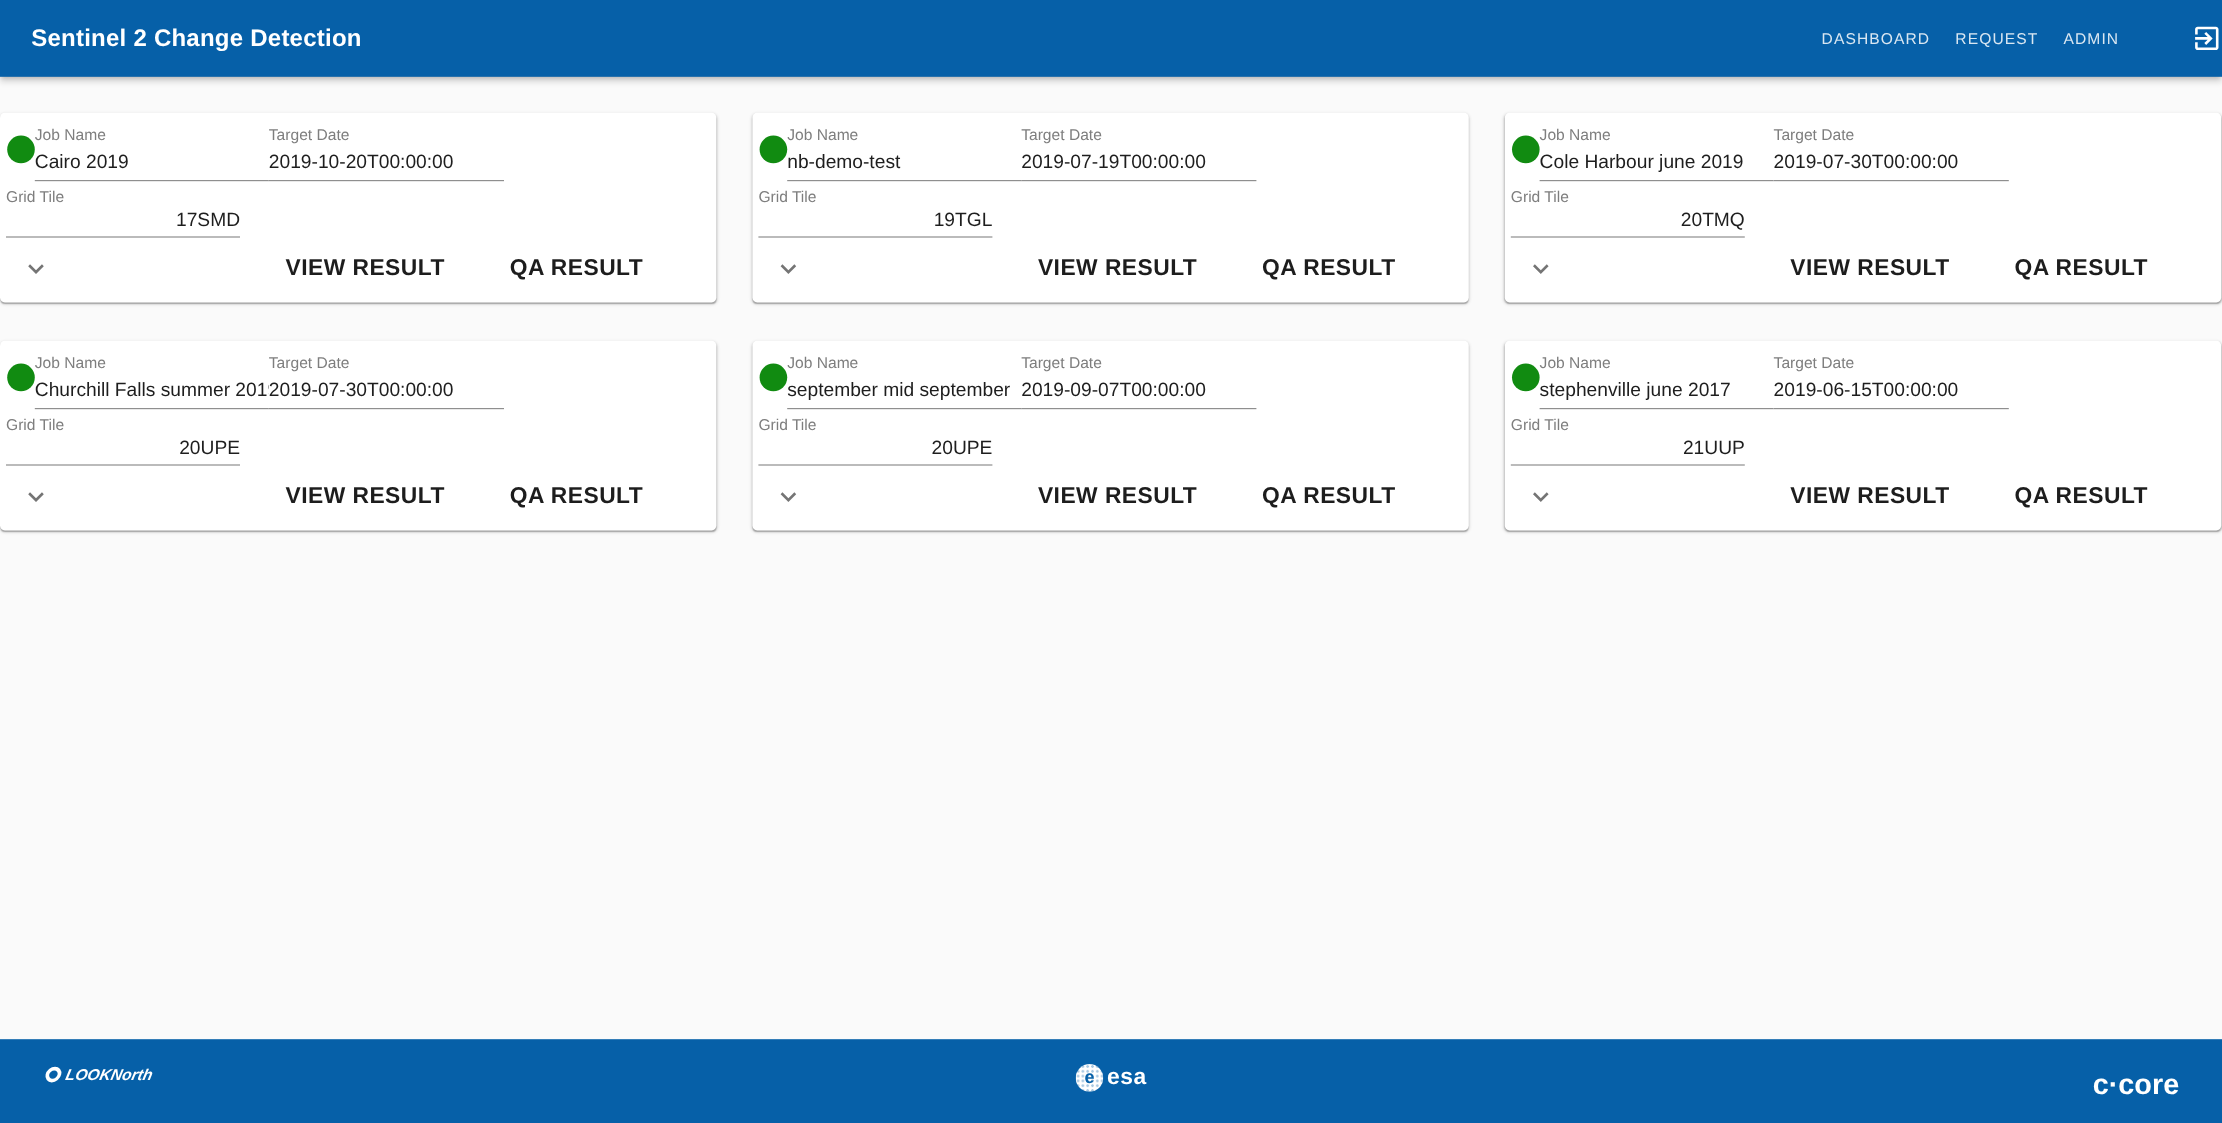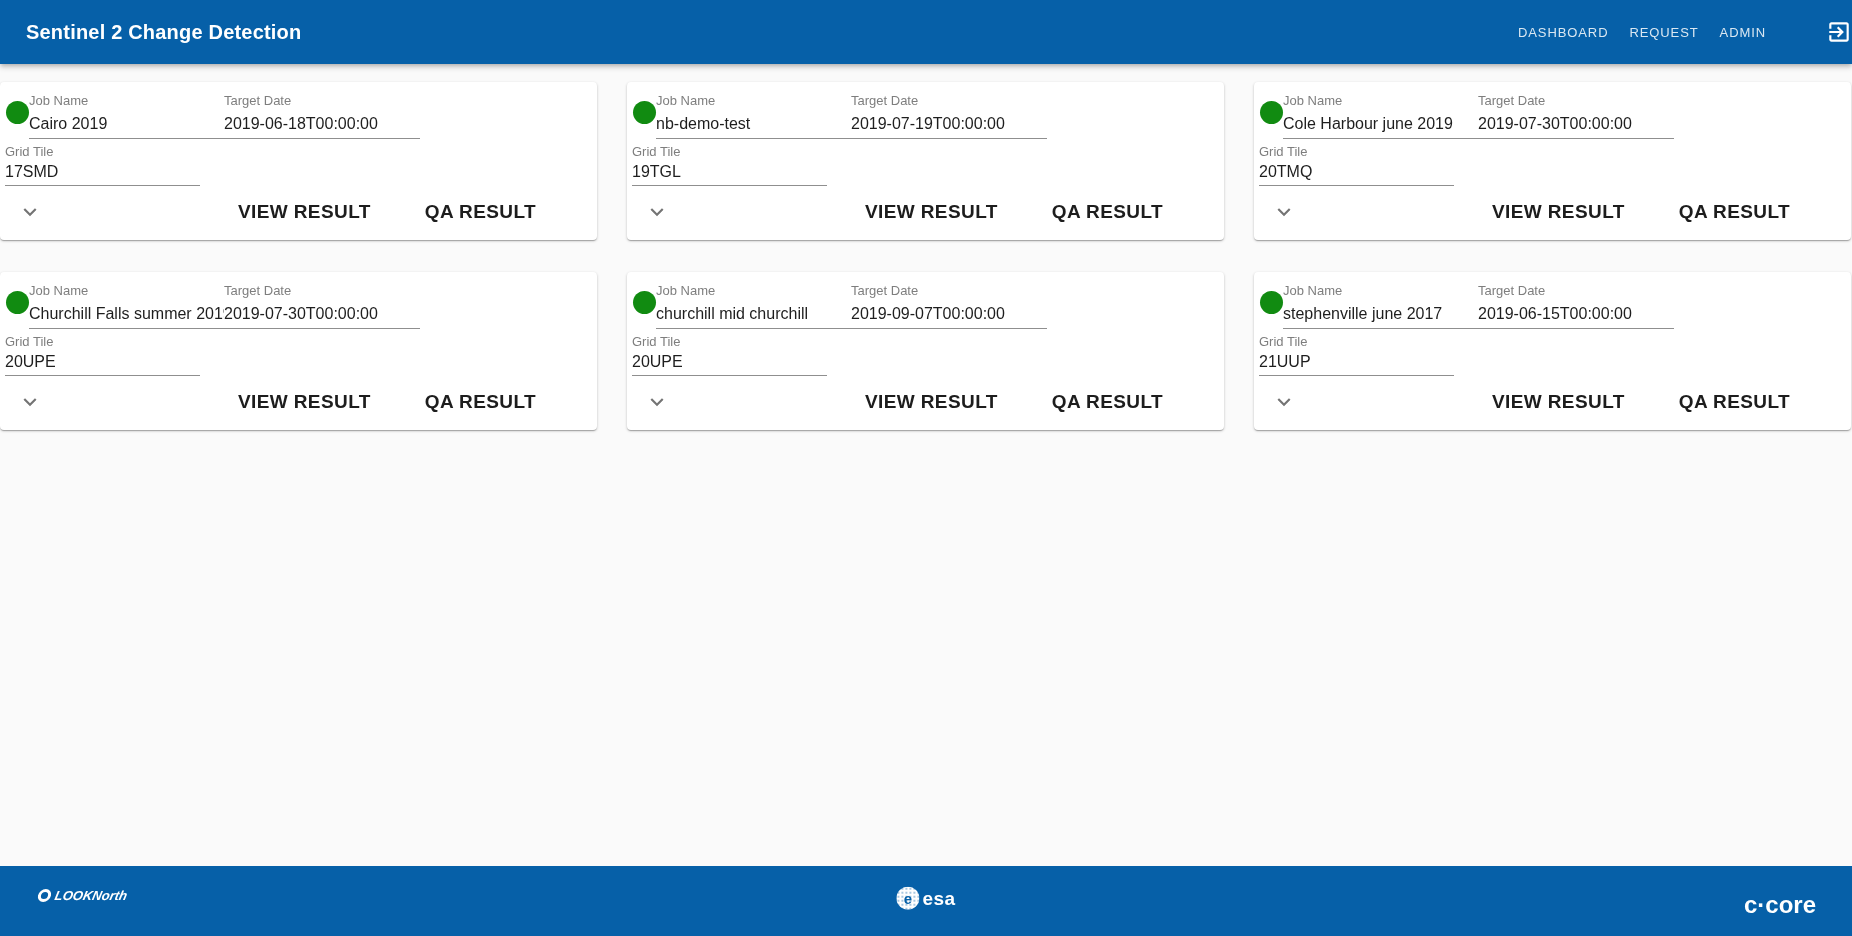--- a/index.html
+++ b/index.html
@@ -30,21 +30,21 @@
     color:rgba(255,255,255,.85);margin-left:17px;cursor:pointer;
     background:none;border:none;font-family:inherit;padding:6px 2px;
   }
   .logout-btn{
     margin-left:58px;background:none;border:none;padding:0;cursor:pointer;
     display:flex;align-items:center;
   }
   .logout-btn svg{width:26px;height:26px;fill:#fff;}
   
   .main{
-    height:804px;padding-top:18px;background:#fafafa;overflow:hidden;
+    height:804px;padding-top:30px;background:#fafafa;overflow:hidden;
   }
   .jobs-grid{
     display:grid;grid-template-columns:repeat(3,597px);
     column-gap:30px;row-gap:32px;
   }
   .job-card{
     background:#fff;height:158px;border-radius:4px;padding:0 5px;
     box-shadow:0 1px 3px rgba(0,0,0,.2),0 1px 1px rgba(0,0,0,.14),0 2px 1px -1px rgba(0,0,0,.12);
     overflow:hidden;
   }
@@ -56,21 +56,21 @@
   .field{display:flex;flex-direction:column;flex:none;}
   .field-label{font-size:13px;line-height:14px;color:#7e7e7e;}
   .field-value{
     font-size:16px;line-height:20px;color:#1e1e1e;margin-top:6px;
     padding-bottom:4px;border-bottom:1px solid #8f8f8f;
     white-space:nowrap;overflow:hidden;
   }
   .field-jobname{width:195px;}
   .field-targetdate{width:196px;}
   .field-gridtile{width:195px;margin-top:6px;}
-  .field-gridtile .field-value{margin-top:3px;padding-bottom:3px;}
+  .field-gridtile .field-value{margin-top:3px;padding-bottom:3px;text-align:right;}
   .card-actions{
     display:flex;align-items:center;margin-top:4px;height:44px;padding-right:48px;
   }
   .expand-btn{
     background:none;border:none;padding:0;margin-left:12px;cursor:pointer;
     width:26px;height:26px;display:flex;align-items:center;justify-content:center;
   }
   .expand-btn svg{width:26px;height:26px;fill:#757575;}
   .actions-spacer{flex:1;}
   .text-btn{
@@ -129,21 +129,21 @@
   <div class="jobs-grid">
   <section class="job-card">
     <div class="card-row1">
       <span class="status-dot"></span>
       <div class="field field-jobname">
         <span class="field-label">Job Name</span>
         <div class="field-value">Cairo 2019</div>
       </div>
       <div class="field field-targetdate">
         <span class="field-label">Target Date</span>
-        <div class="field-value">2019-06-18T00:00:00</div>
+        <div class="field-value">2019-10-20T00:00:00</div>
       </div>
     </div>
     <div class="field field-gridtile">
       <span class="field-label">Grid Tile</span>
       <div class="field-value">17SMD</div>
     </div>
     <div class="card-actions">
       <button class="expand-btn">
         <span style="display:flex;">
           <svg viewBox="0 0 24 24">
@@ -245,21 +245,21 @@
       <button class="text-btn view-btn">VIEW RESULT</button>
       <button class="text-btn qa-btn">QA RESULT</button>
     </div>
   </section>
 
   <section class="job-card">
     <div class="card-row1">
       <span class="status-dot"></span>
       <div class="field field-jobname">
         <span class="field-label">Job Name</span>
-        <div class="field-value">churchill mid churchill</div>
+        <div class="field-value">september mid september</div>
       </div>
       <div class="field field-targetdate">
         <span class="field-label">Target Date</span>
         <div class="field-value">2019-09-07T00:00:00</div>
       </div>
     </div>
     <div class="field field-gridtile">
       <span class="field-label">Grid Tile</span>
       <div class="field-value">20UPE</div>
     </div>

